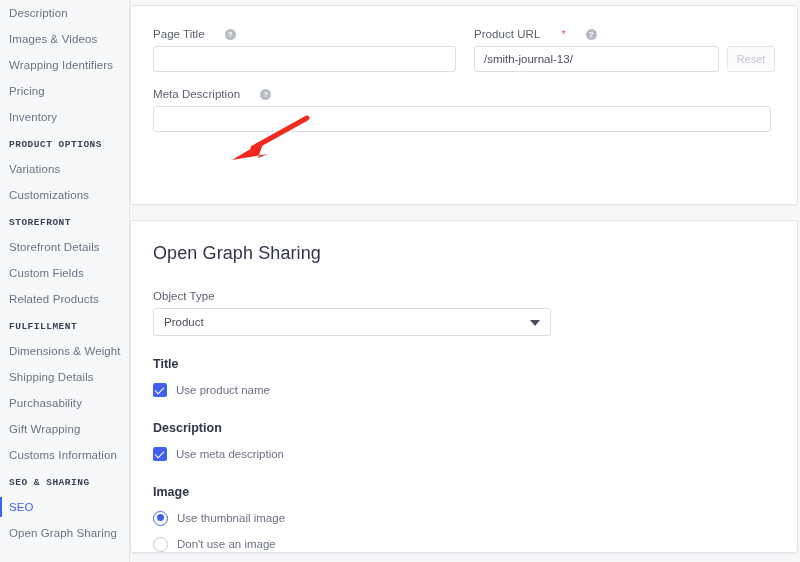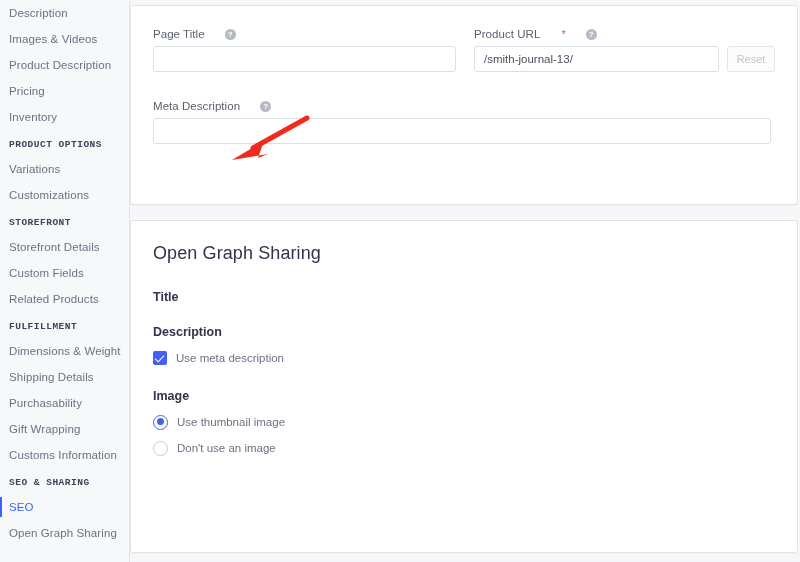--- a/index.html
+++ b/index.html
@@ -143,21 +143,21 @@
     height: 26px;
     border: 1px solid #e3e5e8;
     border-radius: 3px;
     background: #fcfcfd;
     color: #c3c6cd;
     font-size: 11px;
     cursor: default;
     font-family: "Liberation Sans", sans-serif;
   }
 
-  .meta-block { margin-top: 28px; width: 618px; }
+  .meta-block { margin-top: 16px; width: 618px; }
 
   
   .select-wrap { position: relative; width: 398px; }
   .select-box {
     width: 100%;
     height: 28px;
     border: 1px solid #dcdfe3;
     border-radius: 3px;
     background: #fff;
     font-size: 11.5px;
@@ -239,21 +239,21 @@
   }
 </style>
 </head>
 <body>
 
 <div id="app">
 
   <nav class="sidebar" id="sidebar">
       <div class="nav-item">Description</div>
       <div class="nav-item">Images &amp; Videos</div>
-      <div class="nav-item">Product Description</div>
+      <div class="nav-item">Wrapping Identifiers</div>
       <div class="nav-item">Pricing</div>
       <div class="nav-item">Inventory</div>
       <div class="nav-group">PRODUCT OPTIONS</div>
       <div class="nav-item">Variations</div>
       <div class="nav-item">Customizations</div>
       <div class="nav-group">STOREFRONT</div>
       <div class="nav-item">Storefront Details</div>
       <div class="nav-item">Custom Fields</div>
       <div class="nav-item">Related Products</div>
       <div class="nav-group">FULFILLMENT</div>
@@ -300,22 +300,33 @@
           <span>Meta Description</span>
           <span class="help-icon">?</span>
         </div>
         <input class="txt-input" type="text" value="" style="">
       </div>
     </section>
 
     <section class="card" id="card-og">
       <h2 class="card-title">Open Graph Sharing</h2>
 
+      <div>
+        <div class="field-label">Object Type</div>
+        <div class="select-wrap">
+          <div class="select-box">Product</div>
+          <span class="caret"></span>
+        </div>
+      </div>
 
       <div class="sub-head">Title</div>
+      <div class="opt-row">
+        <span class="chk"></span>
+        <span class="opt-label">Use product name</span>
+      </div>
 
       <div class="sub-head">Description</div>
       <div class="opt-row">
         <span class="chk"></span>
         <span class="opt-label">Use meta description</span>
       </div>
 
       <div class="sub-head">Image</div>
       <div class="opt-row">
         <span class="radio checked"></span>

